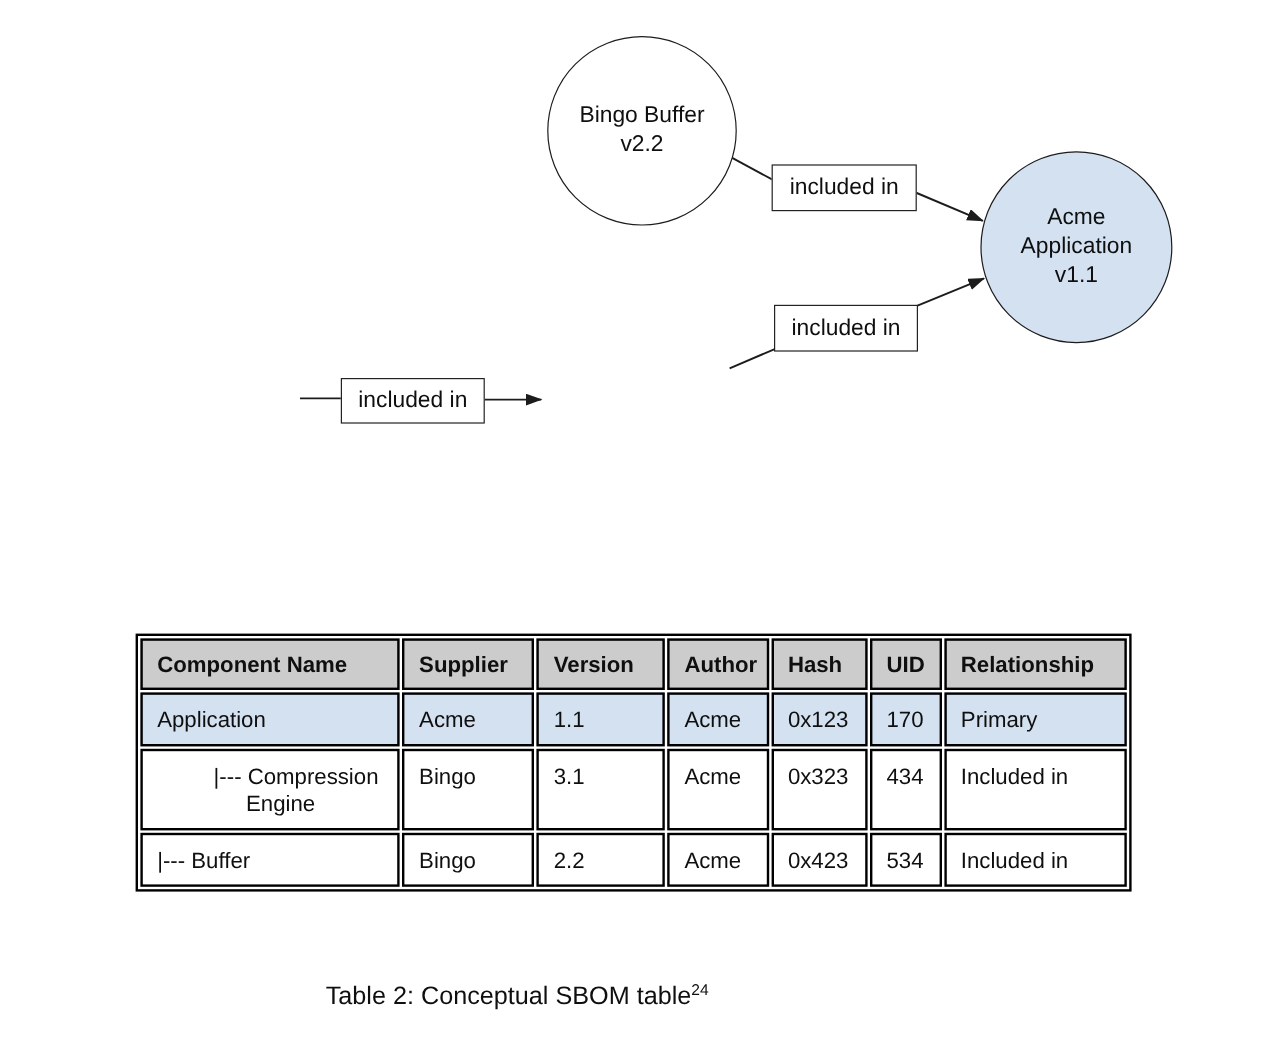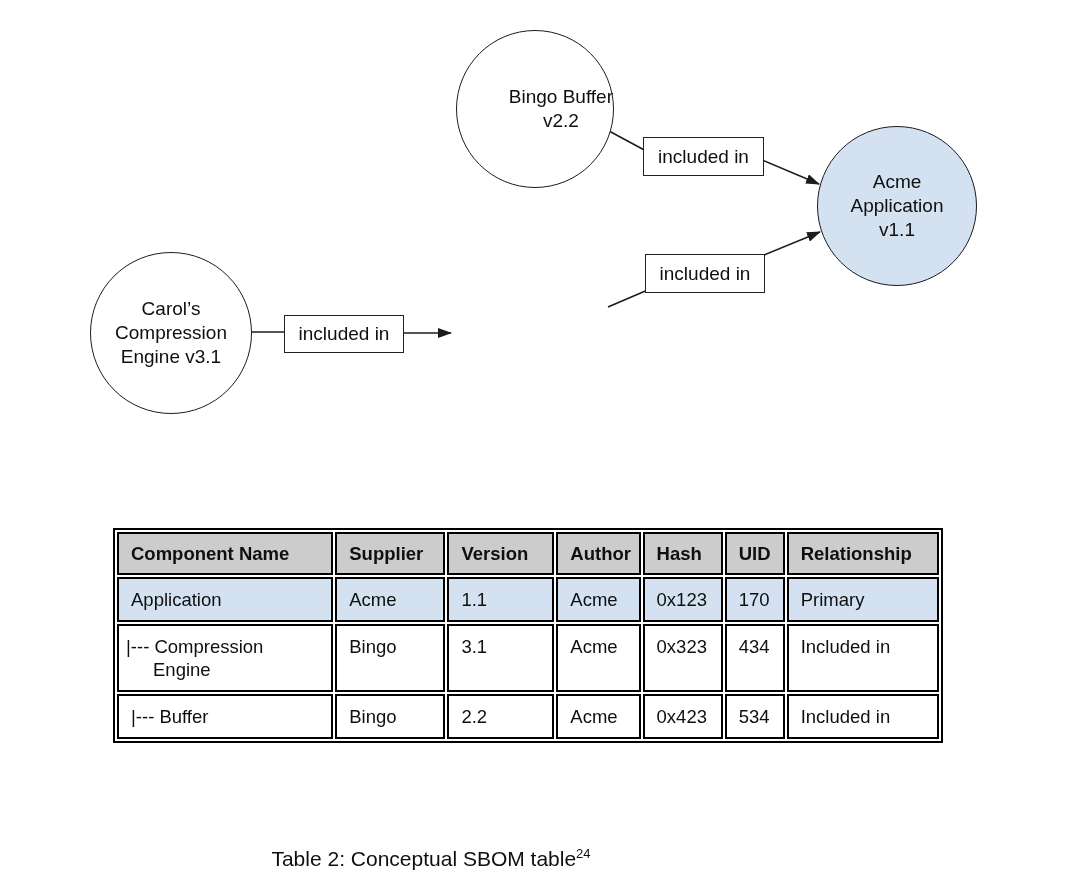--- a/index.html
+++ b/index.html
@@ -18,21 +18,21 @@
     position: absolute;
     border: 1.8px solid #1c1c1c;
     border-radius: 50%;
     background: #ffffff;
     display: flex; align-items: center; justify-content: center;
     text-align: center;
     font-size: 19px; line-height: 24px;
     white-space: pre-line;
   }
   .node.acme { background: #d3e1f1; }
-  .node-bingo { left: 456px; top: 30px;  width: 156px; height: 156px; justify-content: flex-end; }
+  .node-bingo { left: 456px; top: 30px;  width: 156px; height: 156px; }
   .node-acme  { left: 817px; top: 126px; width: 158px; height: 158px; }
   .node-carol { left: 90px;  top: 252px; width: 160px; height: 160px; }
   .node-bob   { left: 453px; top: 253px; width: 160px; height: 160px; }
 
   .edge-label {
     position: absolute;
     border: 1.5px solid #222222;
     background: #ffffff;
     display: flex; align-items: center; justify-content: center;
     font-size: 19px;
@@ -60,25 +60,25 @@
     border: 2px solid #000;
     font-size: 18.5px;
     line-height: 23px;
     text-align: left;
     vertical-align: top;
     overflow: hidden;
   }
   .sbom-table th { background: #cccccc; font-weight: bold; padding: 8px 12px; }
   .sbom-table td { padding: 9px 12px; white-space: pre-line; }
   .sbom-table tr.row-primary td { background: #d3e1f1; }
-  td.indent-sub { padding-left: 34px; text-indent: -27px; }
+  td.indent-sub { padding-left: 86px; text-indent: -27px; }
 
   .table-caption {
     position: absolute; left: 0; top: 812px; width: 862px;
-    text-align: center; font-size: 21px; line-height: 26px; margin-top: 29px;
+    text-align: center; font-size: 21px; line-height: 26px;
   }
   .table-caption sup { font-size: 13px; }
 </style>
 </head>
 <body>
 
 <div class="page">
 
   <div class="figure-area">
 
@@ -103,25 +103,20 @@
     </svg>
 
     <div class="node node-bingo">
       <span>Bingo Buffer
 v2.2</span>
     </div>
     <div class="node node-acme acme">
       <span>Acme
 Application
 v1.1</span>
-    </div>
-    <div class="node node-carol">
-      <span>Carol’s
-Compression
-Engine v3.1</span>
     </div>
 
     <div class="edge-label edge-label-a">included in</div>
     <div class="edge-label edge-label-b">included in</div>
     <div class="edge-label edge-label-c">included in</div>
 
   </div>
 
   <table class="sbom-table">
     <colgroup>

